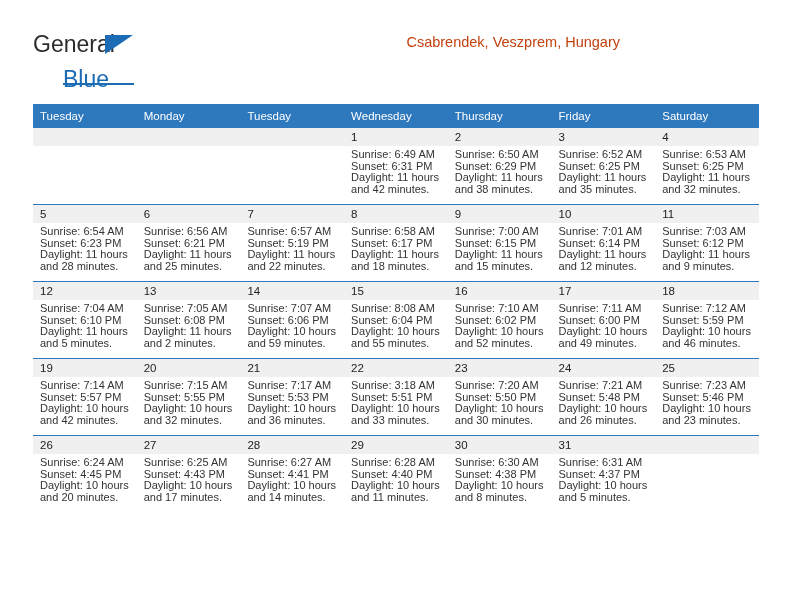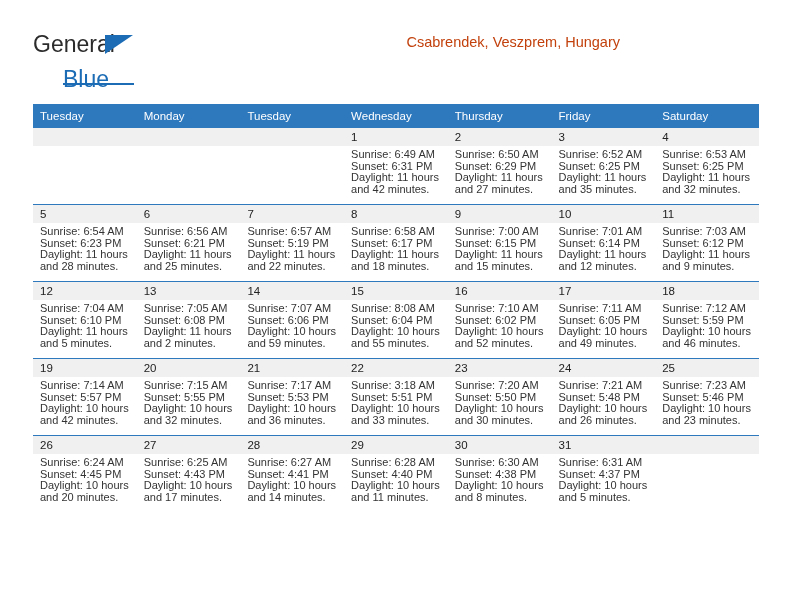--- a/index.html
+++ b/index.html
@@ -211,21 +211,21 @@
               </div>
             </div>
           </td>
           <td>
             <div class="day-inner">
               <div class="day-band"><span>2</span></div>
               <div class="day-body">
                 <div>Sunrise: 6:50 AM</div>
                 <div>Sunset: 6:29 PM</div>
                 <div>Daylight: 11 hours</div>
-                <div>and 27 minutes.</div>
+                <div>and 38 minutes.</div>
               </div>
             </div>
           </td>
           <td>
             <div class="day-inner">
               <div class="day-band"><span>3</span></div>
               <div class="day-body">
                 <div>Sunrise: 6:52 AM</div>
                 <div>Sunset: 6:25 PM</div>
                 <div>Daylight: 11 hours</div>
@@ -378,21 +378,21 @@
                 <div>Daylight: 10 hours</div>
                 <div>and 52 minutes.</div>
               </div>
             </div>
           </td>
           <td>
             <div class="day-inner">
               <div class="day-band"><span>17</span></div>
               <div class="day-body">
                 <div>Sunrise: 7:11 AM</div>
-                <div>Sunset: 6:05 PM</div>
+                <div>Sunset: 6:00 PM</div>
                 <div>Daylight: 10 hours</div>
                 <div>and 49 minutes.</div>
               </div>
             </div>
           </td>
           <td>
             <div class="day-inner">
               <div class="day-band"><span>18</span></div>
               <div class="day-body">
                 <div>Sunrise: 7:12 AM</div>

